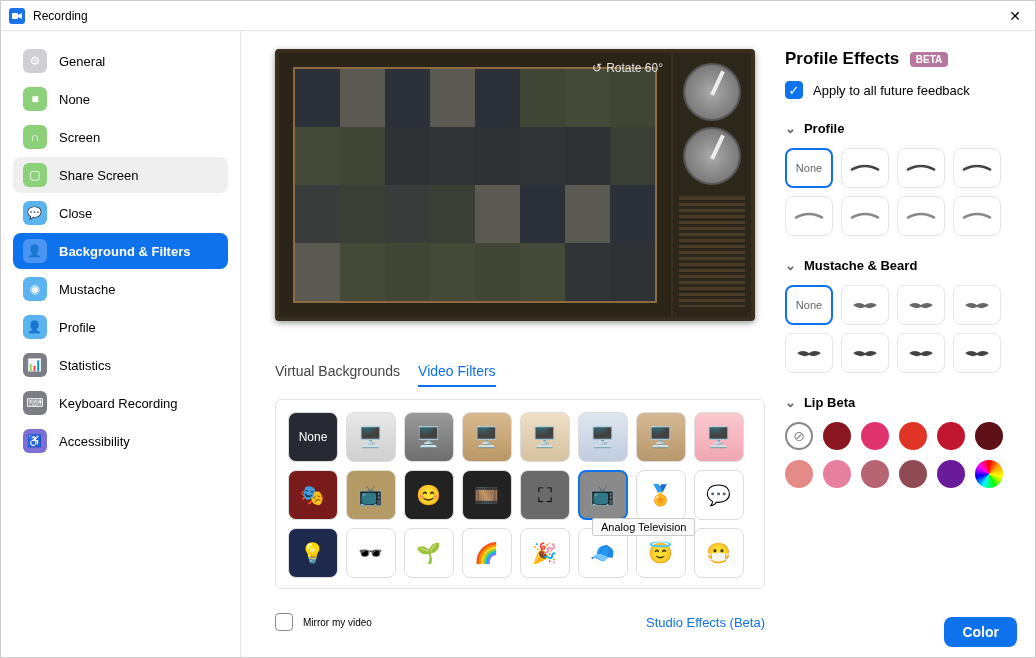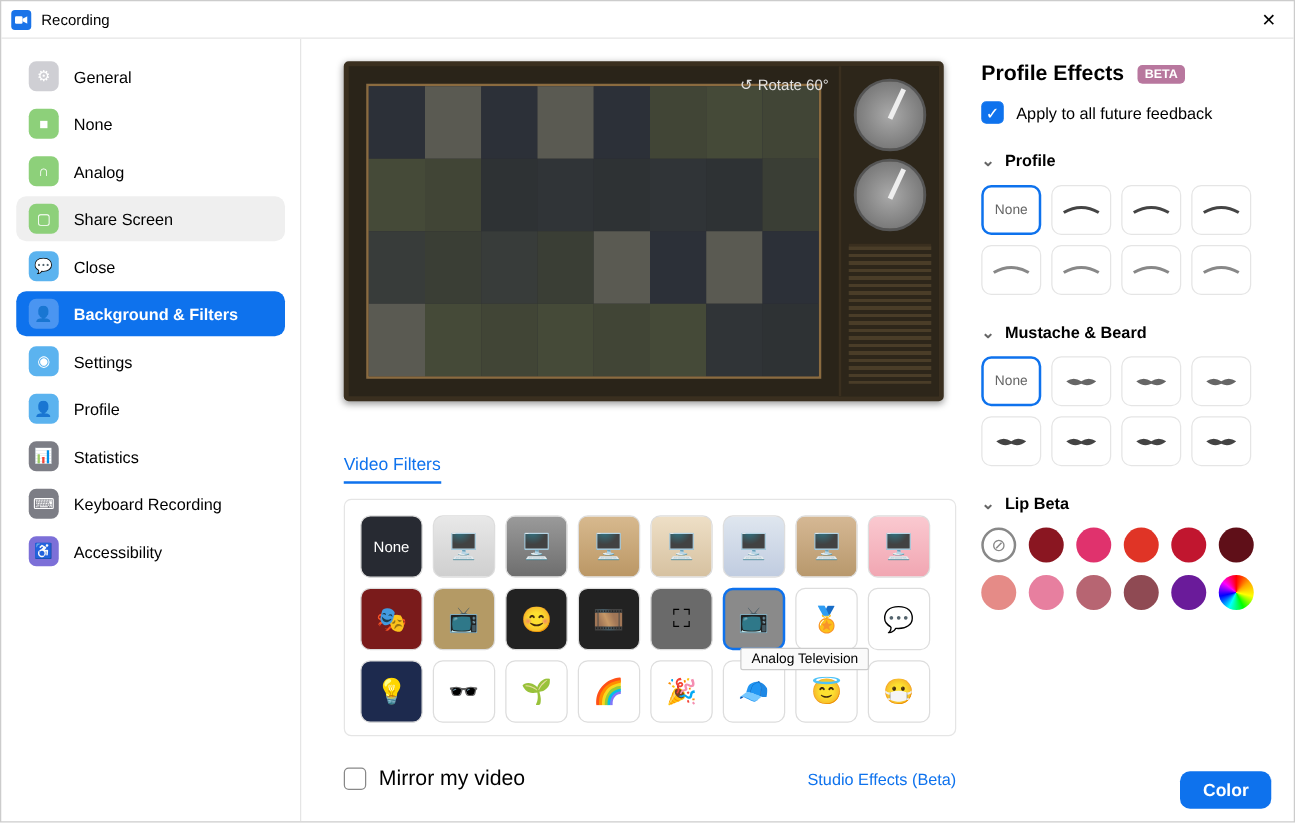--- a/index.html
+++ b/index.html
@@ -75,37 +75,37 @@
       <div class="nav-item">
         <div class="nav-icon" style="background:#cfcfd4;color:#fff;font-size:12px">⚙</div>
         <span>General</span>
       </div>
       <div class="nav-item">
         <div class="nav-icon" style="background:#8dd07a;color:#fff;font-size:12px">■</div>
         <span>None</span>
       </div>
       <div class="nav-item">
         <div class="nav-icon" style="background:#8dd07a;color:#fff;font-size:12px">∩</div>
-        <span>Analog</span>
+        <span>Screen</span>
       </div>
       <div class="nav-item hovered">
         <div class="nav-icon" style="background:#8dd07a;color:#fff;font-size:12px">▢</div>
         <span>Share Screen</span>
       </div>
       <div class="nav-item">
         <div class="nav-icon" style="background:#5bb3ef;color:#fff;font-size:12px">💬</div>
         <span>Close</span>
       </div>
       <div class="nav-item active">
         <div class="nav-icon" style="background:rgba(255,255,255,.25);color:#fff;font-size:12px">👤</div>
         <span>Background &amp; Filters</span>
       </div>
       <div class="nav-item">
         <div class="nav-icon" style="background:#5bb3ef;color:#fff;font-size:12px">◉</div>
-        <span>Settings</span>
+        <span>Mustache</span>
       </div>
       <div class="nav-item">
         <div class="nav-icon" style="background:#5bb3ef;color:#fff;font-size:12px">👤</div>
         <span>Profile</span>
       </div>
       <div class="nav-item">
         <div class="nav-icon" style="background:#7c7d85;color:#fff;font-size:12px">📊</div>
         <span>Statistics</span>
       </div>
       <div class="nav-item">
@@ -161,20 +161,21 @@
         <div class="dial"></div>
         <div class="speaker"></div>
       </div>
       <div class="rotate">
         <span>↺</span>
         <span>Rotate 60°</span>
       </div>
     </div>
 
     <div class="tabs" id="tabs">
+        <div class="tab">Virtual Backgrounds</div>
         <div class="tab active">Video Filters</div>
       </div>
 
     <div class="filter-grid" id="fgrid">
       <div class="tooltip">Analog Television</div>
     <div class="filter-tile none" style="background: rgb(39, 42, 50);">None</div>
         <div class="filter-tile" style="background: linear-gradient(rgb(232, 232, 232), rgb(207, 207, 207)); font-size: 20px;">🖥️</div>
         <div class="filter-tile" style="background: linear-gradient(rgb(154, 154, 154), rgb(110, 110, 110)); font-size: 20px;">🖥️</div>
         <div class="filter-tile" style="background: linear-gradient(rgb(215, 185, 142), rgb(187, 151, 101)); font-size: 20px;">🖥️</div>
         <div class="filter-tile" style="background: linear-gradient(rgb(238, 223, 198), rgb(214, 193, 160)); font-size: 20px;">🖥️</div>
@@ -194,21 +195,21 @@
         <div class="filter-tile" style="background: rgb(255, 255, 255); font-size: 20px;">🌱</div>
         <div class="filter-tile" style="background: rgb(255, 255, 255); font-size: 20px;">🌈</div>
         <div class="filter-tile" style="background: rgb(255, 255, 255); font-size: 20px;">🎉</div>
         <div class="filter-tile" style="background: rgb(255, 255, 255); font-size: 20px;">🧢</div>
         <div class="filter-tile" style="background: rgb(255, 255, 255); font-size: 20px;">😇</div>
         <div class="filter-tile" style="background: rgb(255, 255, 255); font-size: 20px;">😷</div>
       </div>
 
     <div class="bottom-row">
       <div class="checkbox" id="mirror-cb"></div>
-      <span style="font-size:17px">Mirror my video</span>
+      <span style="font-size:10px">Mirror my video</span>
       <span class="link">Studio Effects (Beta)</span>
     </div>
   </div>
 
   <div class="rpanel">
     <h2>Profile Effects</h2>
     <span class="beta">BETA</span>
     <div class="apply-row">
       <div class="checkbox checked">✓</div>
       <span>Apply to all future feedback</span>

